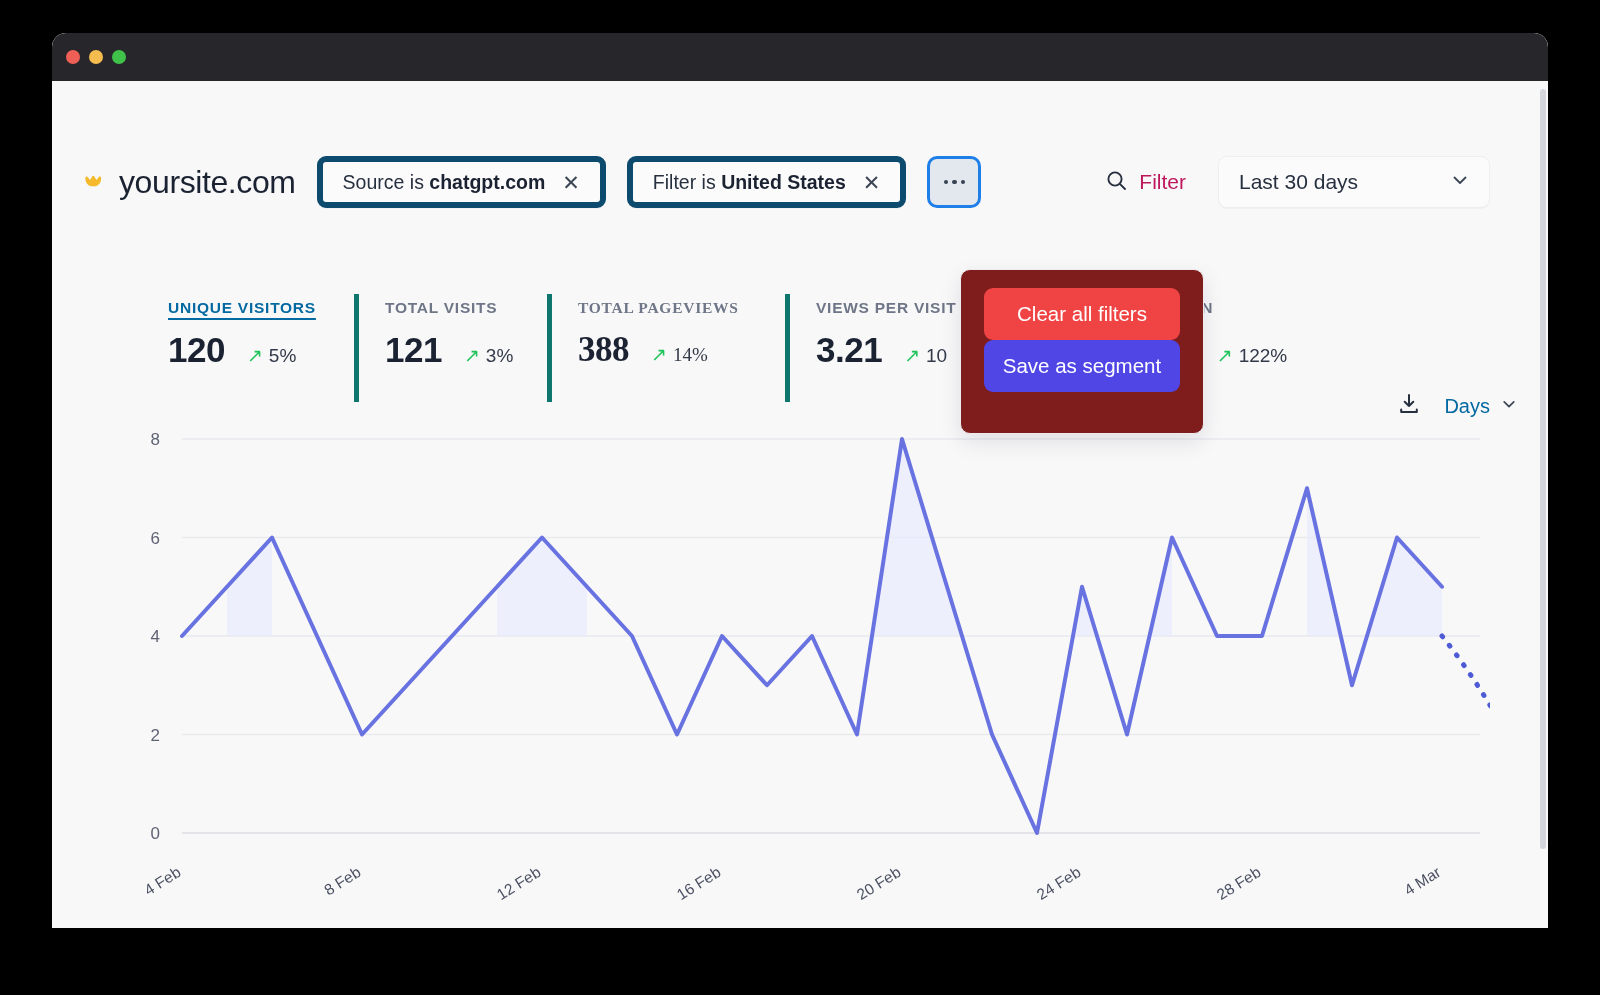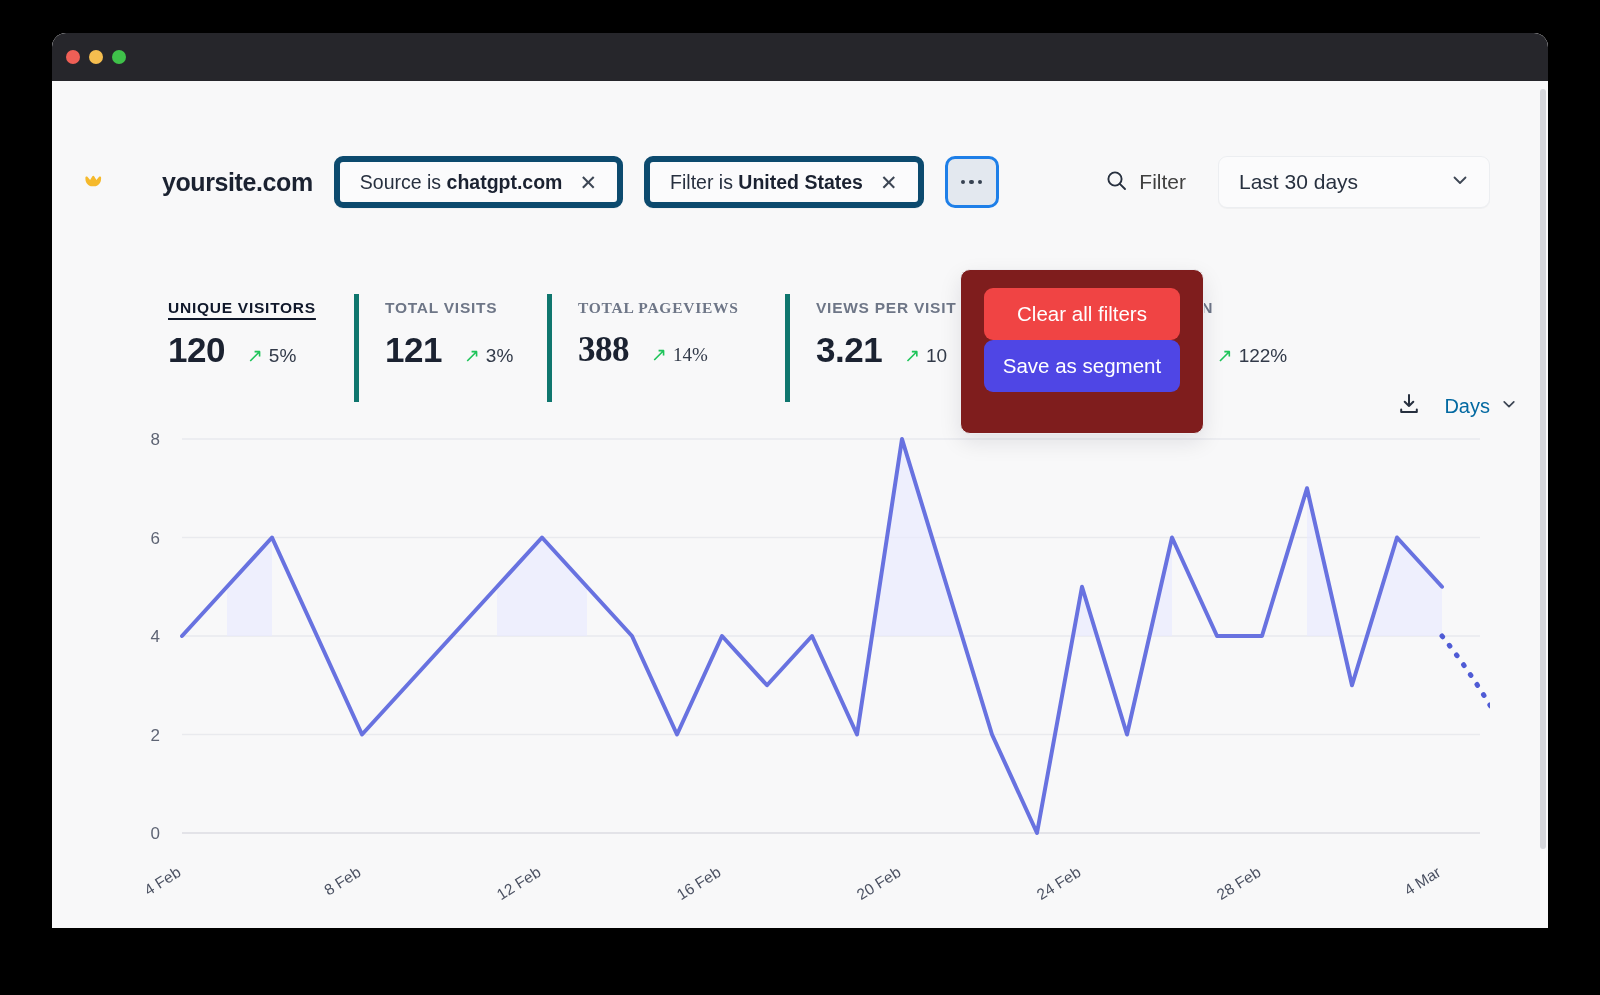--- a/index.html
+++ b/index.html
@@ -97,23 +97,22 @@
   #topbar {
     position: absolute;
     left: 28px; top: 75px;
     width: 1410px; height: 52px;
     display: flex; align-items: center;
   }
 
   #site-block { display: flex; align-items: center; gap: 11px; padding-left: 2px; }
   #site-logo { width: 26px; height: 26px; display:flex; align-items:center; justify-content:center; }
   #site-name {
-    font-size: 25px; font-weight: bold; color: #1b2231;
+    font-size: 32px; font-weight: normal; color: #1b2231;
     letter-spacing: -0.4px;
-    margin-left: 43px;
   }
 
   .filter-pill {
     margin-left: 21px;
     height: 52px;
     background: #fbfbfc;
     border: 6px solid #0c4a6e;
     border-radius: 9px;
     display: flex; align-items: center;
     padding: 0 20px;
@@ -138,21 +137,21 @@
   }
   #more-filters-button .dot {
     width: 4.5px; height: 4.5px; border-radius: 50%; background: #374151;
   }
 
   #filter-search {
     margin-left: auto;
     display: flex; align-items: center; gap: 11px;
     padding-right: 8px;
   }
-  #filter-search-label { font-size: 21px; color: #404040; }
+  #filter-search-label { font-size: 21px; color: #be185d; }
 
   #date-select {
     margin-left: 24px;
     width: 272px; height: 52px;
     background: #fbfbfc;
     border: 1px solid #eceef1;
     border-radius: 9px;
     display: flex; align-items: center;
     padding: 0 18px 0 20px;
     box-shadow: 0 1px 1px rgba(16,24,40,0.035);
@@ -170,21 +169,21 @@
     padding: 0 0 0 26px;
     position: relative;
     display: flex; flex-direction: column; justify-content: flex-start;
   }
   .metric + .metric { border-left: 5px solid #0f766e; }
   .metric-label {
     font-size: 15.5px; font-weight: bold; letter-spacing: 0.75px;
     color: #6e7687; white-space: nowrap; margin-top: 5px;
   }
   .metric.active .metric-label {
-    color: #0f172a; text-decoration: underline; text-underline-offset: 5px;
+    color: #0369a1; text-decoration: underline; text-underline-offset: 5px;
     text-decoration-thickness: 2px;
   }
   .metric-row { display: flex; align-items: baseline; gap: 22px; margin-top: 13px; }
   .metric-value {
     font-size: 35px; font-weight: bold; color: #1b2231; letter-spacing: -0.5px;
     white-space: nowrap;
   }
   .metric-change {
     font-size: 19px; color: #323a49; display: flex; align-items: center; gap: 6px;
     white-space: nowrap;

